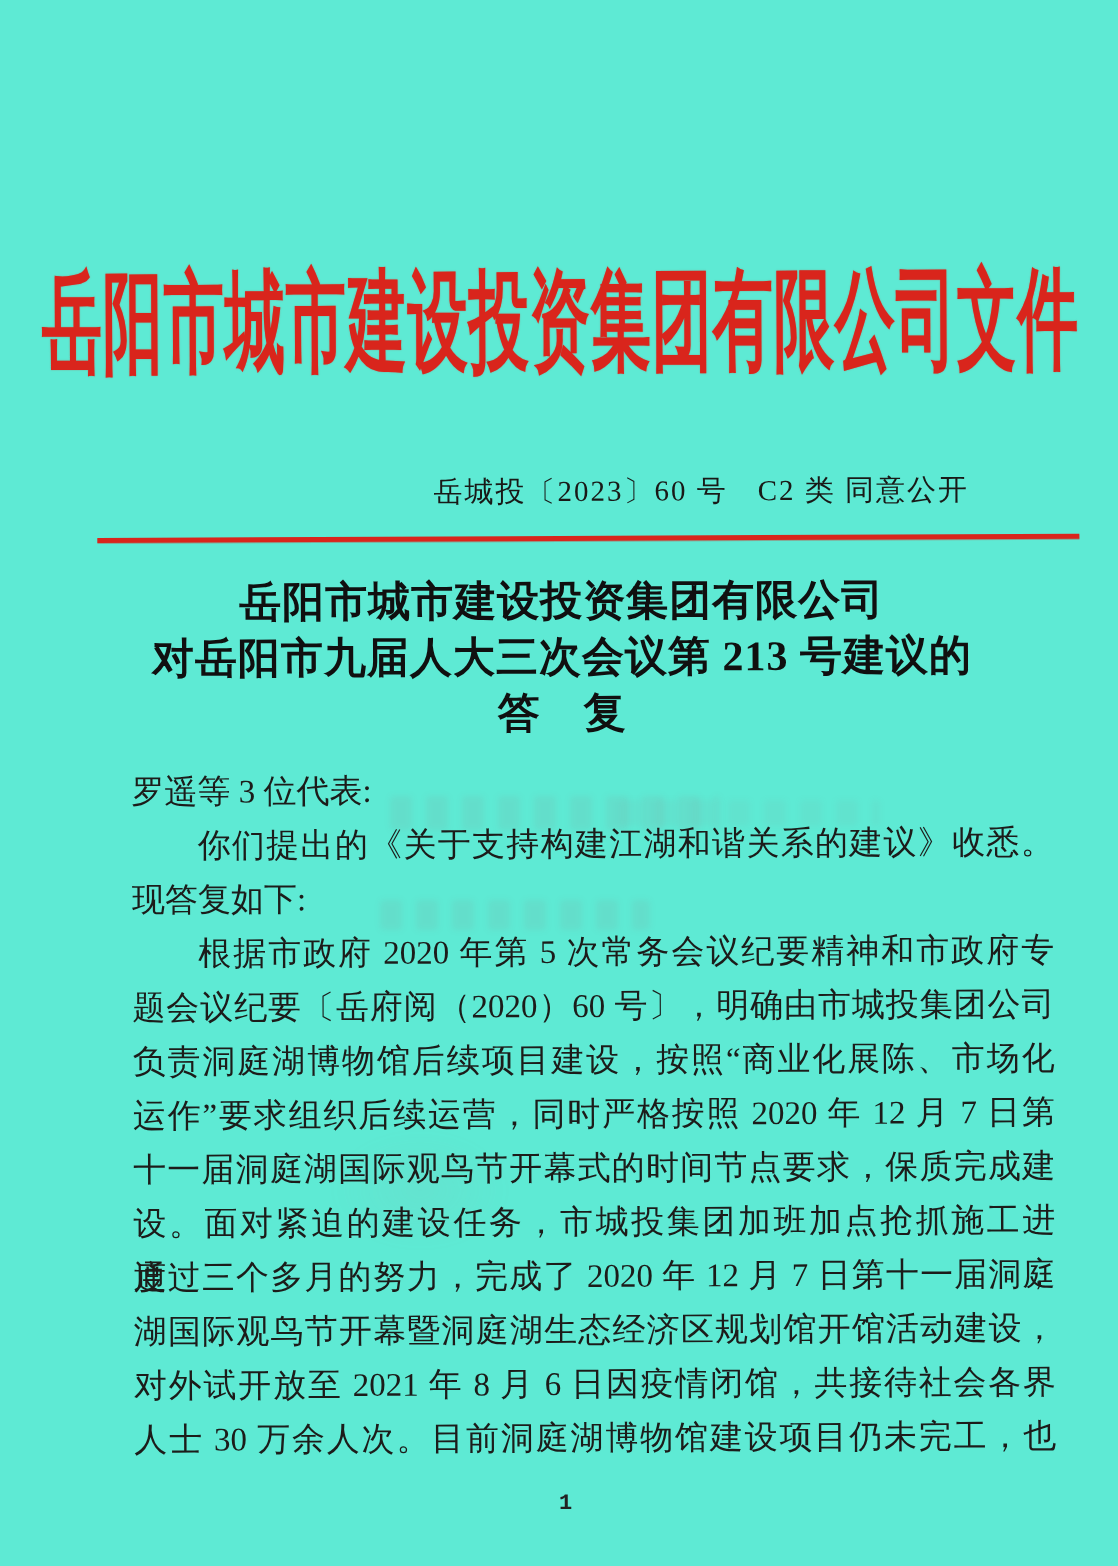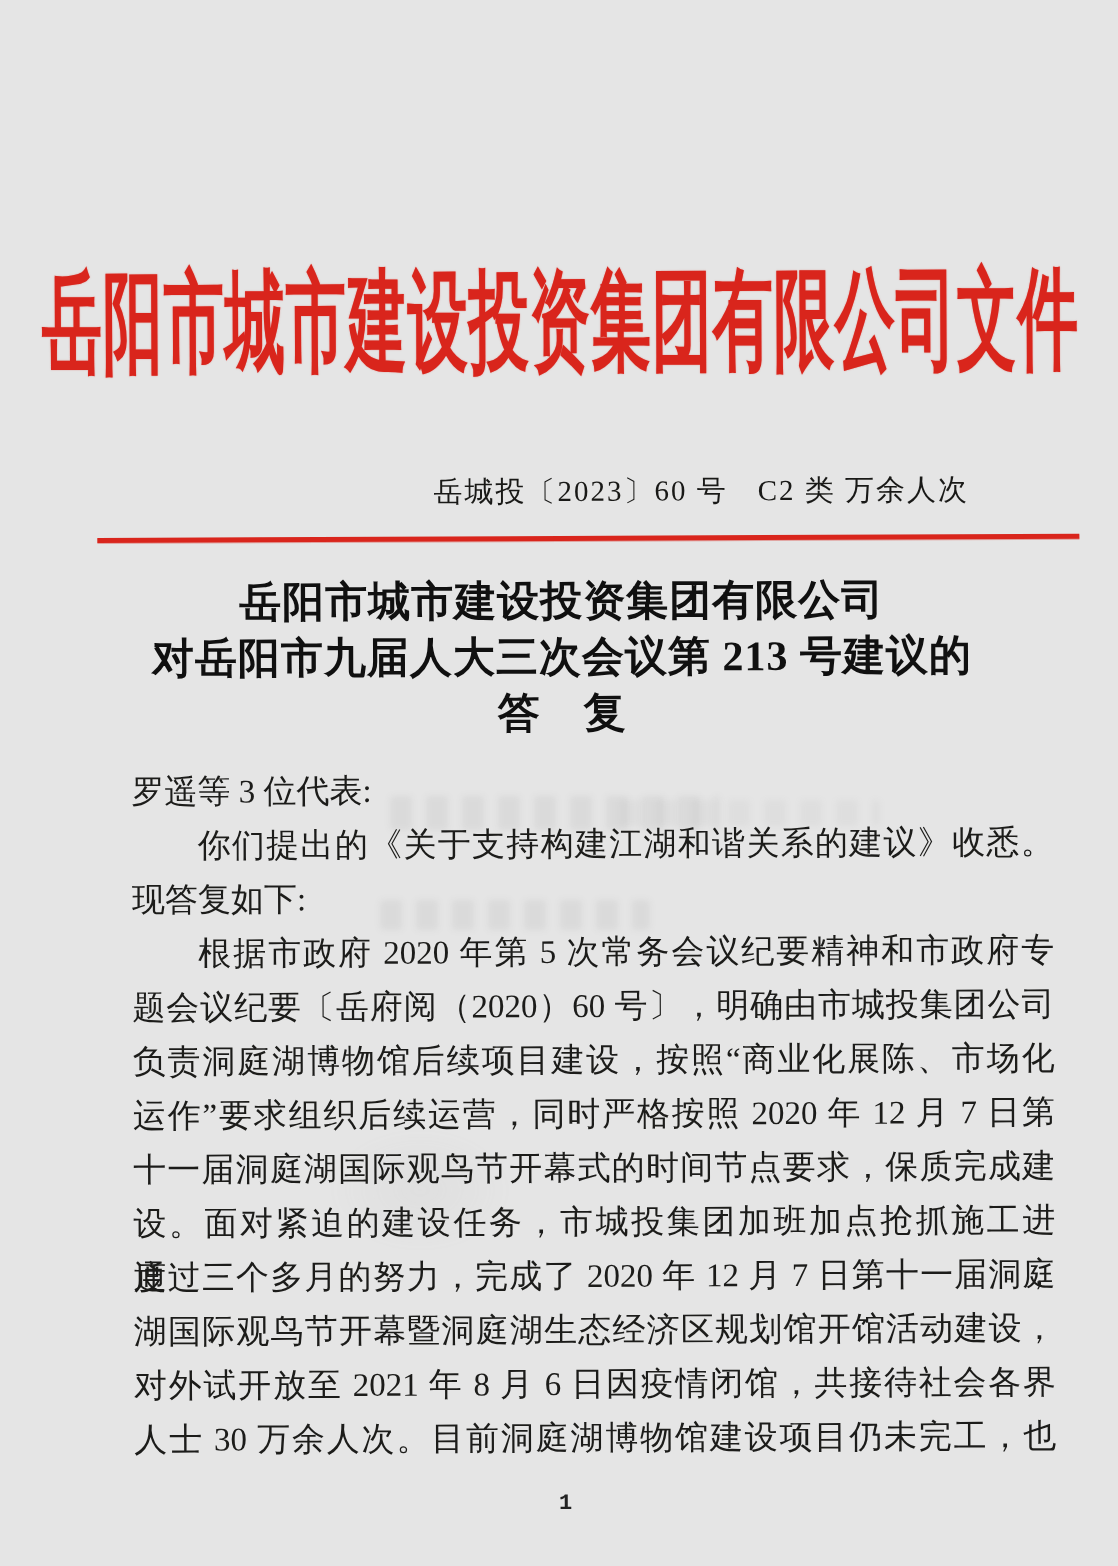--- a/index.html
+++ b/index.html
@@ -5,21 +5,21 @@
   html, body {
     margin: 0;
     padding: 0;
     background: #ffffff;
   }
   .page {
     position: relative;
     width: 1118px;
     height: 1566px;
     margin: 0 auto;
-    background: #e5e5e5;
+    background: #5eead4;
     overflow: hidden;
     font-family: "Liberation Serif", "DejaVu Serif", serif;
     color: #1d1d1b;
   }
   
   .tilt {
     position: absolute;
     left: 0; top: 0; right: 0;
     transform: rotate(-0.25deg);
     transform-origin: 50% 0;
@@ -137,21 +137,21 @@
   <div class="ghost ghost-3"></div>
   <div class="ghost ghost-4"></div>
 
   <div class="tilt">
 
     <div class="red-banner">
       <span class="stretch">岳阳市城市建设投资集团有限公司文件</span>
     </div>
 
     <div class="docnum-row">
-      <span>岳城投〔2023〕60 号</span><span class="gap"></span><span>C2 类 万余人次</span>
+      <span>岳城投〔2023〕60 号</span><span class="gap"></span><span>C2 类 同意公开</span>
     </div>
 
     <div class="red-rule"></div>
 
     <div class="doc-title">
       <div>岳阳市城市建设投资集团有限公司</div>
       <div>对岳阳市九届人大三次会议第 213 号建议的</div>
       <div>答　复</div>
     </div>
 

